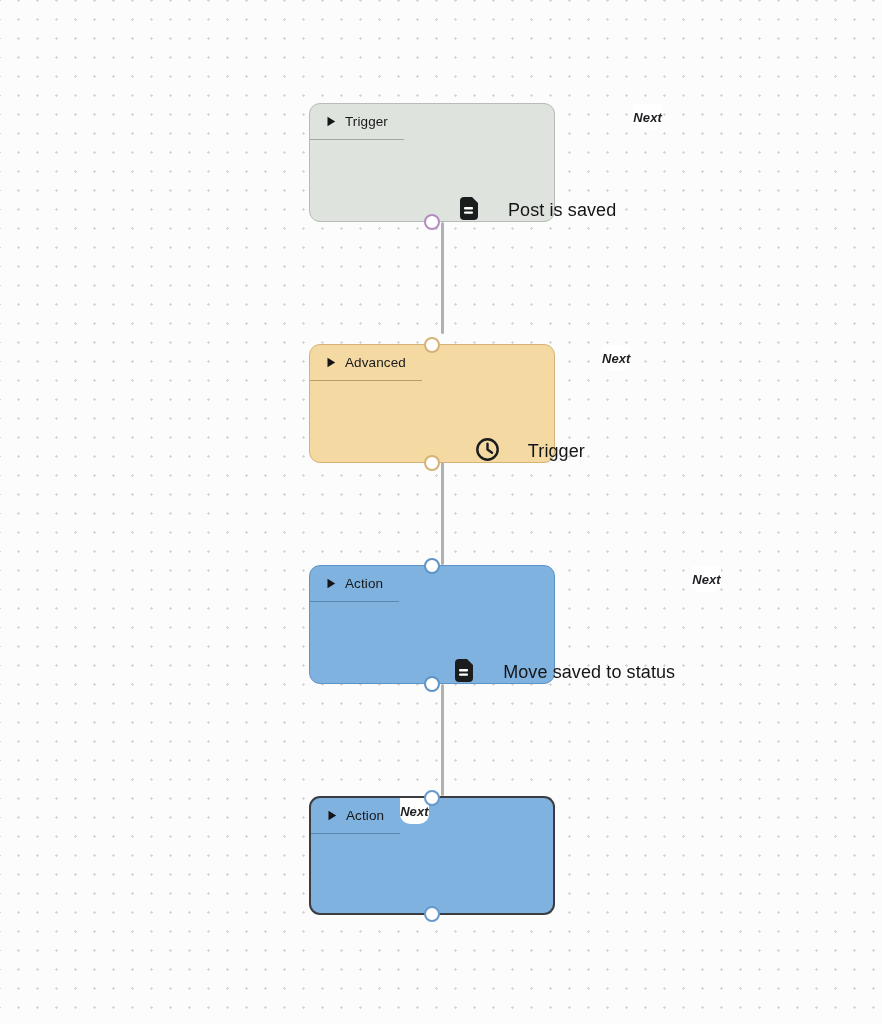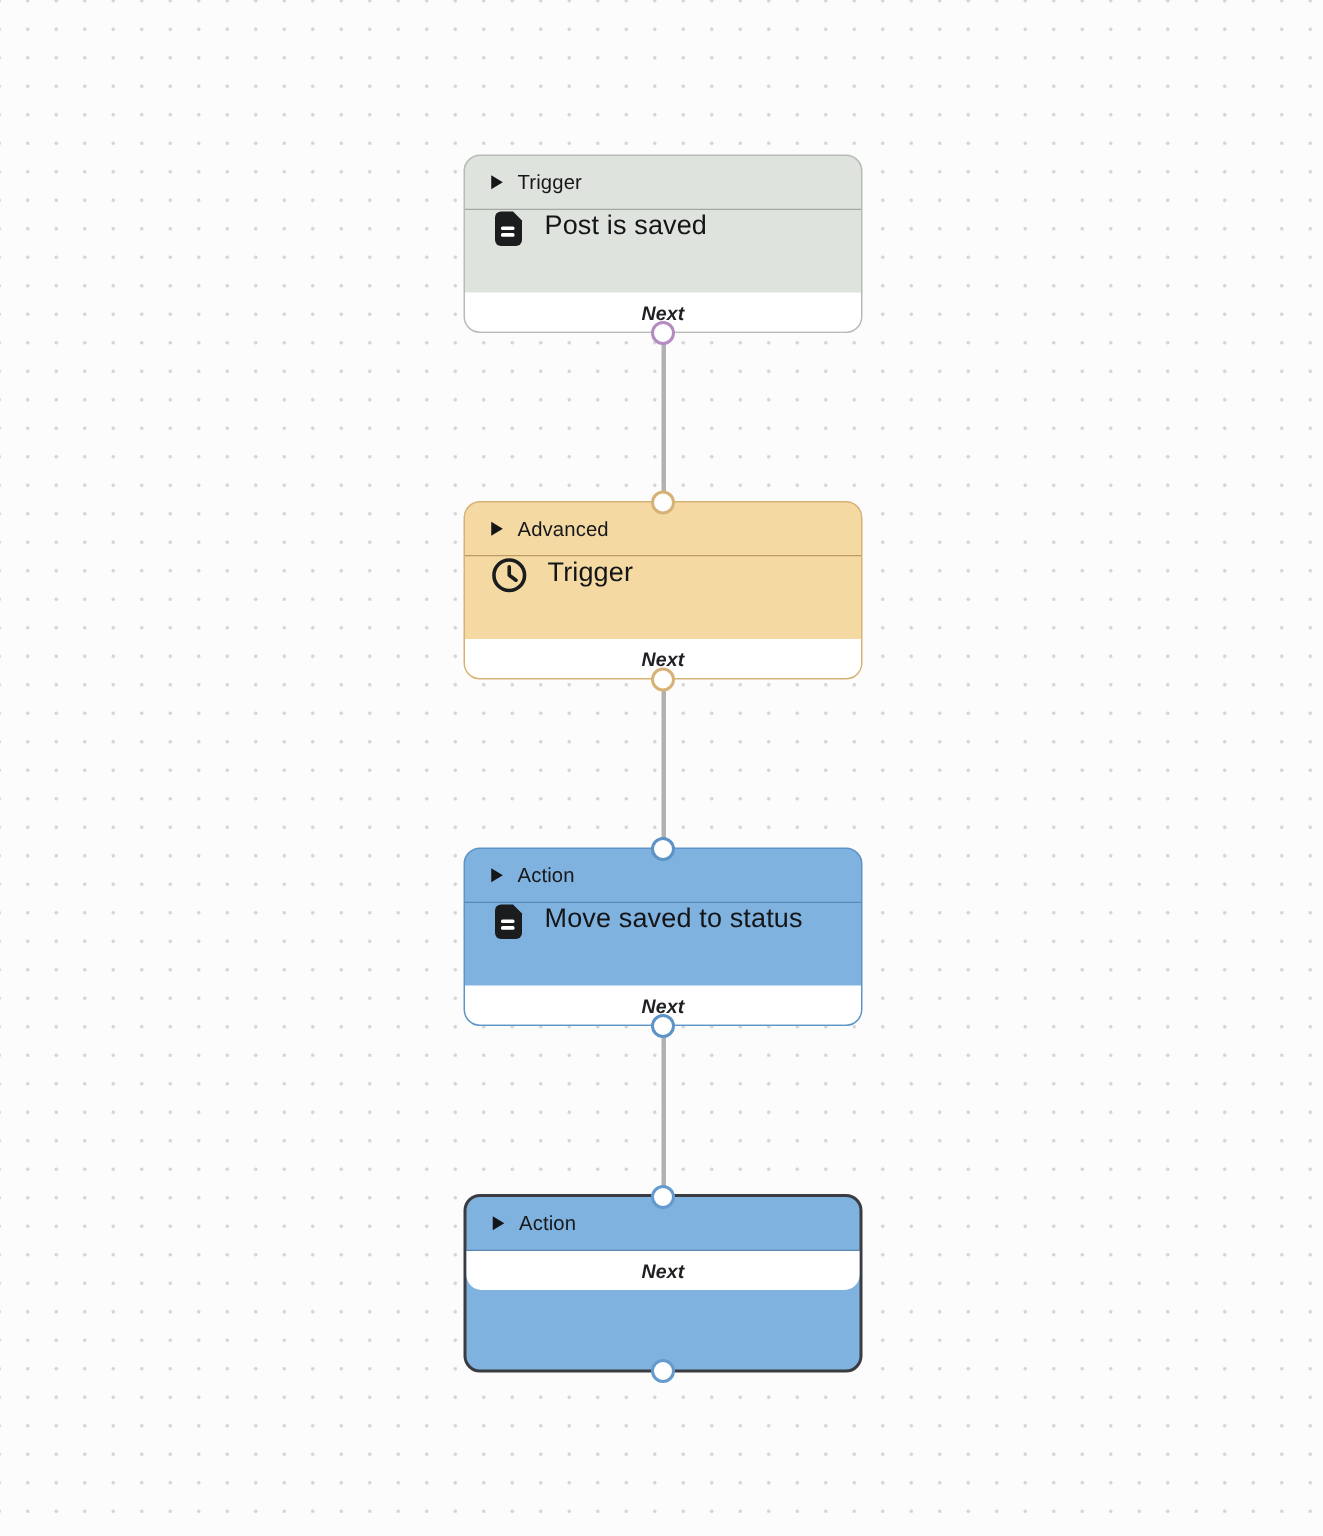--- a/index.html
+++ b/index.html
@@ -25,33 +25,33 @@
     z-index: 1;
   }
   .edge-1 { top: 222px; height: 112px; }
   .edge-2 { top: 453px; height: 112px; }
   .edge-3 { top: 684px; height: 112px; }
 
   
   .node {
     position: absolute;
     left: 309px;
-    width: 266px;
+    width: 246px;
     height: 119px;
     border-radius: 11px;
     background: var(--fill);
     border: 1.5px solid var(--border);
     z-index: 2;
     display: flex;
-    flex-direction: column;
+    flex-direction: row;
     overflow: visible;
   }
   .node.selected { border-width: 2px; }
   .node-1 { top: 103px; }
-  .node-2 { top: 334px; }
+  .node-2 { top: 344px; }
   .node-3 { top: 565px; }
   .node-4 { top: 796px; }
 
   .node-header {
     height: 36px;
     flex: 0 0 36px;
     display: flex;
     align-items: center;
     gap: 9px;
     padding: 0 16px;
@@ -62,23 +62,24 @@
   .node-category {
     font-size: 13.5px;
     font-weight: 500;
     color: #17181a;
     letter-spacing: 0.1px;
   }
 
   .node-body {
     flex: 1 1 auto;
     display: flex;
-    align-items: flex-start;
-    gap: 13px;
+    align-items: flex-end;
+    gap: 28px;
     padding: 0 17px;
+    margin-left: 36px;
   }
   .body-icon { display: flex; align-items: center; flex: 0 0 auto; }
   .node-title {
     font-size: 18px;
     font-weight: 500;
     color: #141517;
     letter-spacing: 0.1px;
     white-space: nowrap;
   }
 

